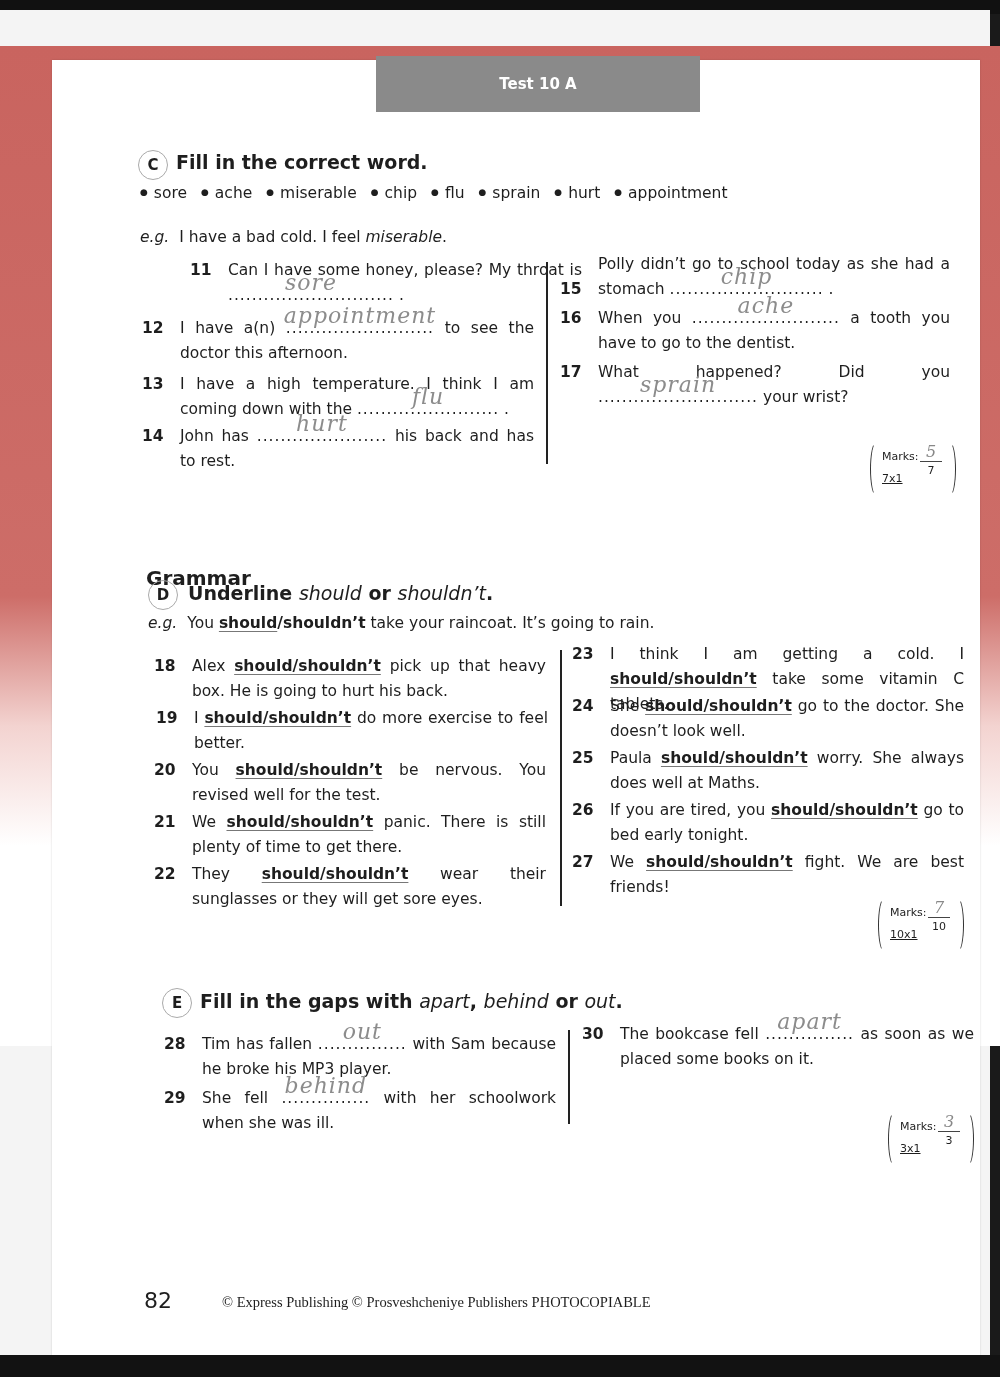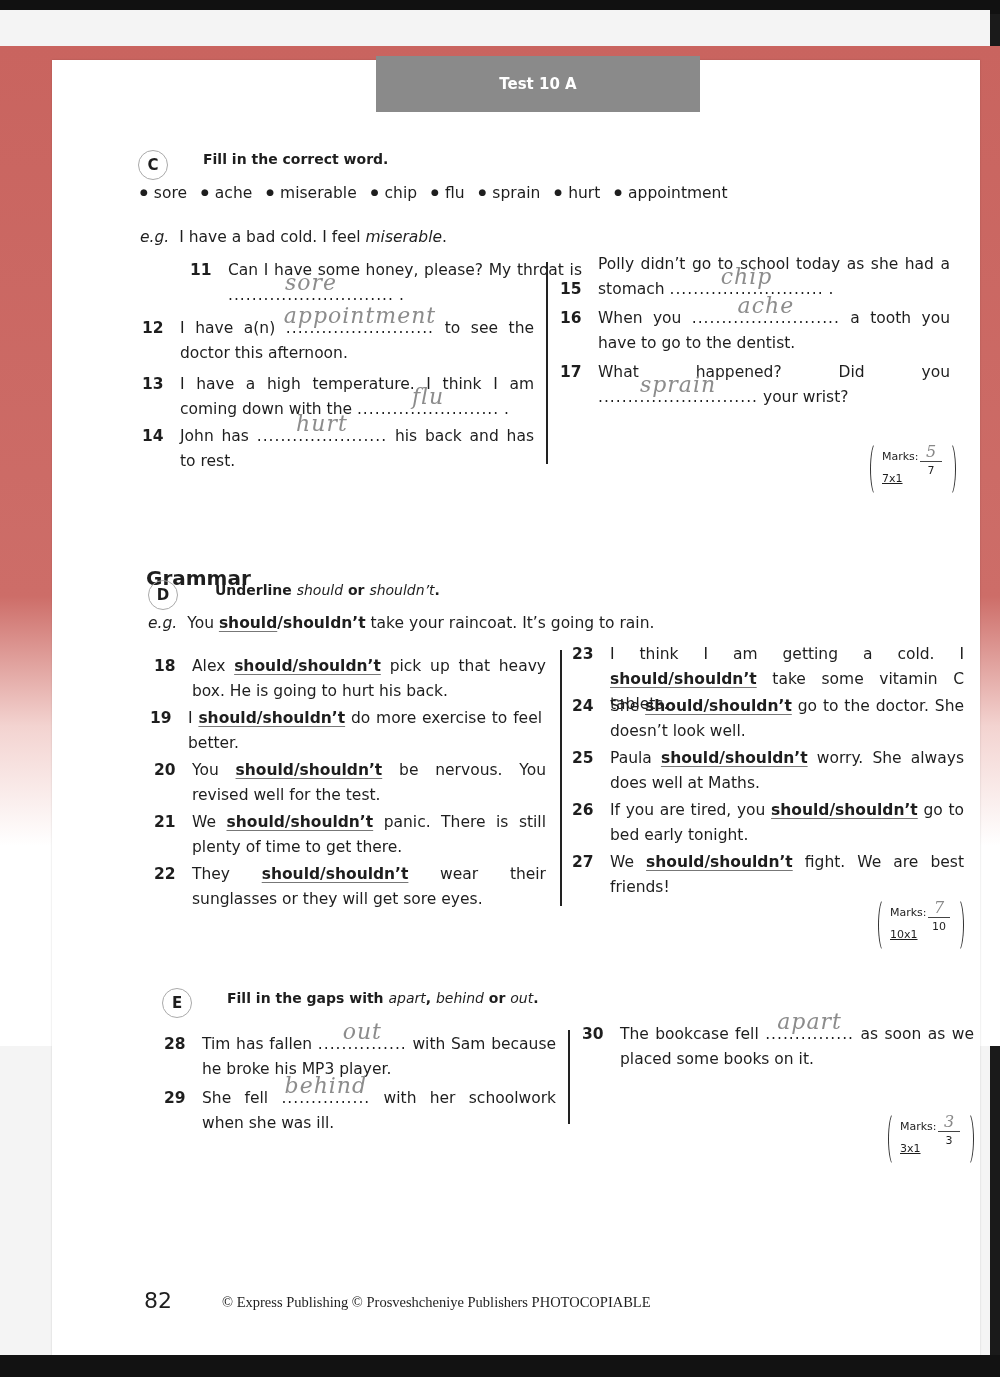--- a/index.html
+++ b/index.html
@@ -24,21 +24,21 @@
     background: #8a8a8a; color: #ffffff; font-size: 15px; font-weight: bold;
     display: flex; align-items: center; justify-content: center;
   }
 
   .abs { position: absolute; }
   .sec-letter {
     position: absolute; width: 30px; height: 30px; font-weight: bold; font-size: 15px;
     display: flex; align-items: center; justify-content: center;
     border: 1px solid #aaa; border-radius: 50%;
   }
-  .instr { font-size: 14px; font-weight: bold; margin-left: 27px; }
+  .instr { font-size: 19px; font-weight: bold; }
   .instr i { font-weight: normal; }
   .wordlist { font-size: 15.5px; display: flex; gap: 14px; }
   .wordlist .w::before { content: "\25CF"; font-size: 9px; margin-right: 6px; vertical-align: 3px; }
   .eg { font-size: 15.5px; }
   .eg .lbl { font-style: italic; margin-right: 10px; }
 
   .item { position: absolute; font-size: 15.5px; line-height: 25px; display: flex; }
   .item .num { font-weight: bold; width: 38px; flex: none; }
   .item .txt { flex: 1; text-align: justify; }
   .dots { letter-spacing: 1px; position: relative; }
@@ -149,21 +149,21 @@
   <span>Underline </span><i>should</i><span> or </span><i>shouldn’t</i><span>.</span>
 </div>
 <div class="abs eg" style="left:148px; top:614px;">
   <span class="lbl">e.g.</span><span>You </span><b class="u">should</b><b>/shouldn’t</b><span> take your raincoat. It’s going to rain.</span>
 </div>
 
 <div class="item" style="left:154px; top:654px; width:392px;">
   <span class="num">18</span>
   <span class="txt"><span>Alex </span><b class="u">should/shouldn’t</b><span> pick up that heavy box. He is going to hurt his back.</span></span>
 </div>
-<div class="item" style="left:150px; top:706px; width:392px;">
+<div class="item" style="left:156px; top:706px; width:392px;">
   <span class="num">19</span>
   <span class="txt"><span>I </span><b class="u">should/shouldn’t</b><span> do more exercise to feel better.</span></span>
 </div>
 <div class="item" style="left:154px; top:758px; width:392px;">
   <span class="num">20</span>
   <span class="txt"><span>You </span><b class="u">should/shouldn’t</b><span> be nervous. You revised well for the test.</span></span>
 </div>
 <div class="item" style="left:154px; top:810px; width:392px;">
   <span class="num">21</span>
   <span class="txt"><span>We </span><b class="u">should/shouldn’t</b><span> panic. There is still plenty of time to get there.</span></span>

